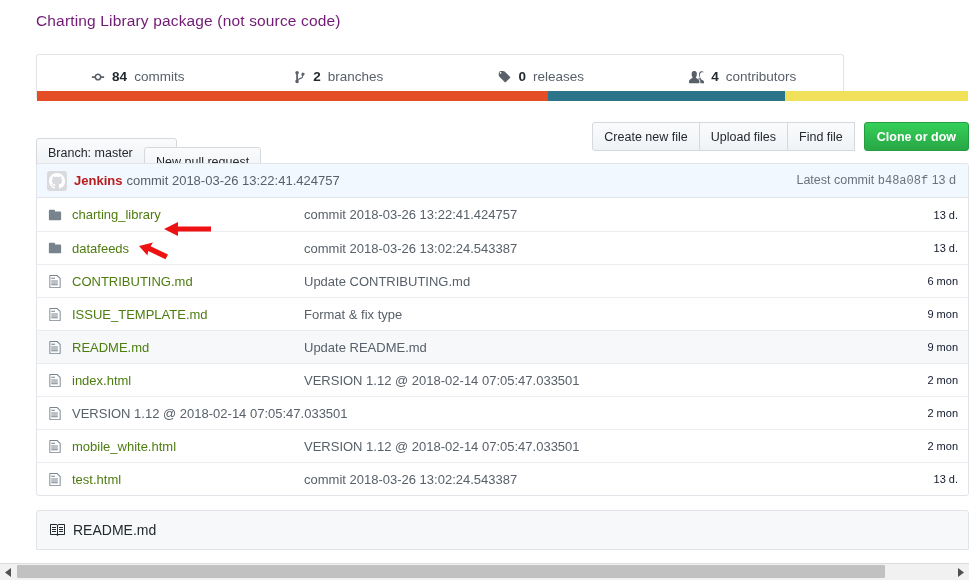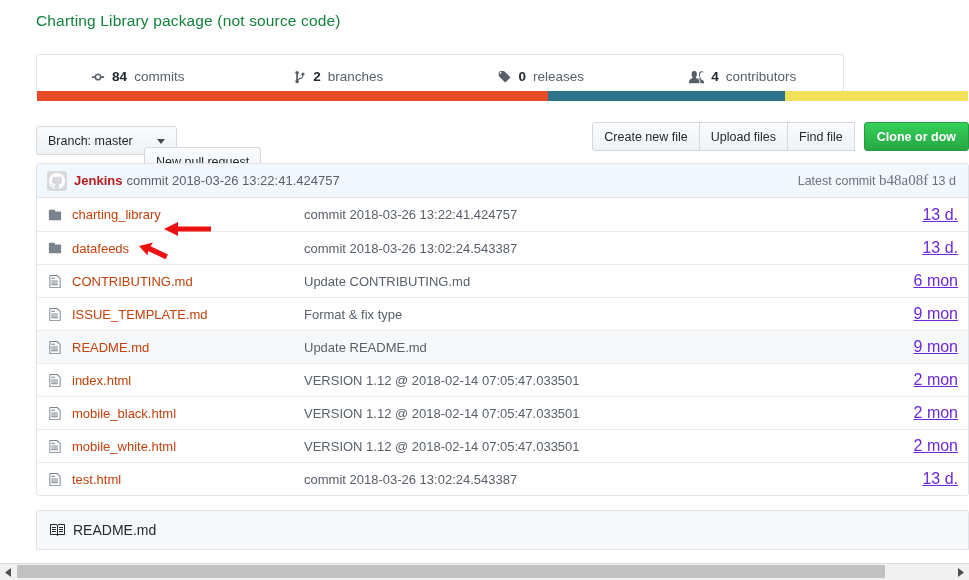--- a/index.html
+++ b/index.html
@@ -20,21 +20,21 @@
     background: #ffffff;
     overflow: hidden;
   }
 
   
   .repo-desc {
     position: absolute;
     left: 36px;
     top: 12px;
     font-size: 15.5px;
-    color: #15803d;
+    color: #701a75;
     letter-spacing: 0.01em;
     white-space: nowrap;
   }
 
   
   .stats-box {
     position: absolute;
     left: 36px;
     top: 54px;
     width: 808px;
@@ -96,21 +96,21 @@
     background: linear-gradient(#fafbfc, #eff3f6);
     border: 1px solid #d5d9dd;
     border-radius: 3px;
     white-space: nowrap;
     cursor: pointer;
     vertical-align: top;
   }
   .btn-branch {
     position: absolute;
     left: 0;
-    top: 4px;
+    top: 16px;
     gap: 22px;
   }
   .caret {
     width: 0; height: 0;
     border-left: 4px solid transparent;
     border-right: 4px solid transparent;
     border-top: 5px solid #4a4a4a;
     display: inline-block;
     margin-left: 2px;
     margin-top: 2px;
@@ -181,59 +181,58 @@
     color: #b91c1c;
     margin-right: 4px;
   }
   .commit-latest {
     margin-left: auto;
     font-size: 12.5px;
     color: #6a737d;
     padding-right: 2px;
   }
   .sha {
-    font-family: Liberation Serif, serif;
-    font-size: 15px;
+    font-family: Liberation Mono, monospace;
+    font-size: 12px;
     color: #6a737d;
     text-align: center;
   }
 
   .frow {
     display: flex;
     align-items: center;
     height: 33px;
     border-top: 1px solid #eaecef;
     padding: 0 10px;
     box-sizing: border-box;
     font-size: 13px;
     white-space: nowrap;
   }
   .frow:first-of-type { border-top: none; }
   .frow.alt { background: #f6f8fa; }
   .fic { flex: none; width: 16px; margin-right: 9px; display: flex; align-items: center; justify-content: center; }
   .fname {
     width: 232px;
     flex: none;
-    color: #c2410c;
+    color: #4d7c0f;
     overflow: hidden;
     text-overflow: ellipsis;
   }
   .fmsg {
     flex: 1 1 auto;
     color: #586069;
     overflow: hidden;
     text-overflow: clip;
   }
   .ftime {
     flex: none;
-    color: #6d28d9;
+    color: #0f172a;
     text-align: right;
-    font-size: 16px;
+    font-size: 11px;
     padding-left: 8px;
-    text-decoration: underline;
   }
 
   
   .readme-box {
     position: absolute;
     left: 36px;
     top: 510px;
     width: 933px;
     height: 40px;
     border: 1px solid #e1e4e8;
@@ -436,21 +435,20 @@
           <span class="fname">index.html</span>
           <span class="fmsg">VERSION 1.12 @ 2018-02-14 07:05:47.033501</span>
           <span class="ftime">2 mon</span>
         </div>
         <div class="frow">
           <span class="fic">
             <svg width="14" height="15" viewBox="0 0 12 16">
               <path fill="#79838d" d="M6 5H2V4h4v1zM2 8h7V7H2v1zm0 2h7V9H2v1zm0 2h7v-1H2v1zm10-7.5V14c0 .55-.45 1-1 1H1c-.55 0-1-.45-1-1V2c0-.55.45-1 1-1h7.5L12 4.5zM11 5L8 2H1v12h10V5z"></path>
             </svg>
           </span>
-          <span class="fname">mobile_black.html</span>
           <span class="fmsg">VERSION 1.12 @ 2018-02-14 07:05:47.033501</span>
           <span class="ftime">2 mon</span>
         </div>
         <div class="frow">
           <span class="fic">
             <svg width="14" height="15" viewBox="0 0 12 16">
               <path fill="#79838d" d="M6 5H2V4h4v1zM2 8h7V7H2v1zm0 2h7V9H2v1zm0 2h7v-1H2v1zm10-7.5V14c0 .55-.45 1-1 1H1c-.55 0-1-.45-1-1V2c0-.55.45-1 1-1h7.5L12 4.5zM11 5L8 2H1v12h10V5z"></path>
             </svg>
           </span>
           <span class="fname">mobile_white.html</span>

